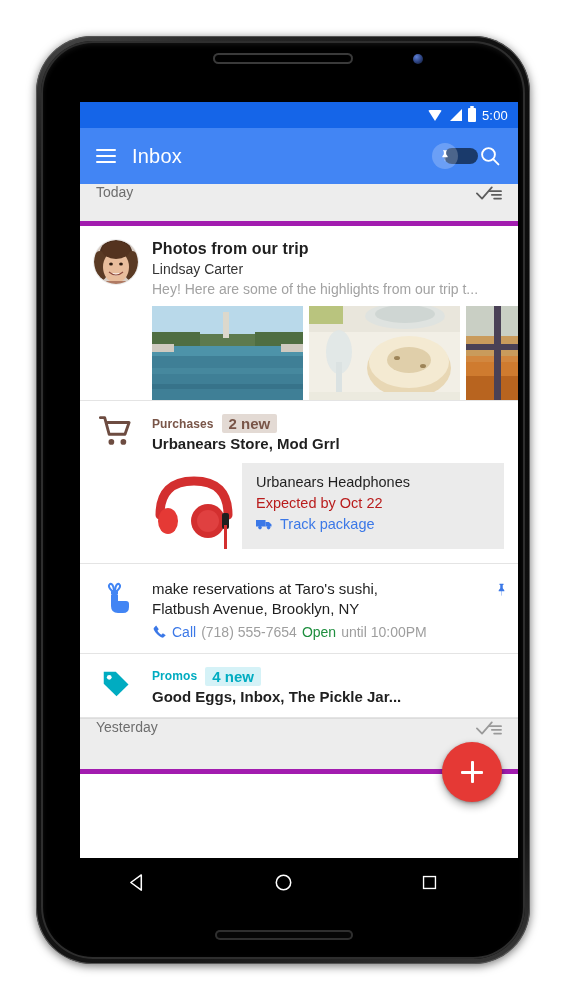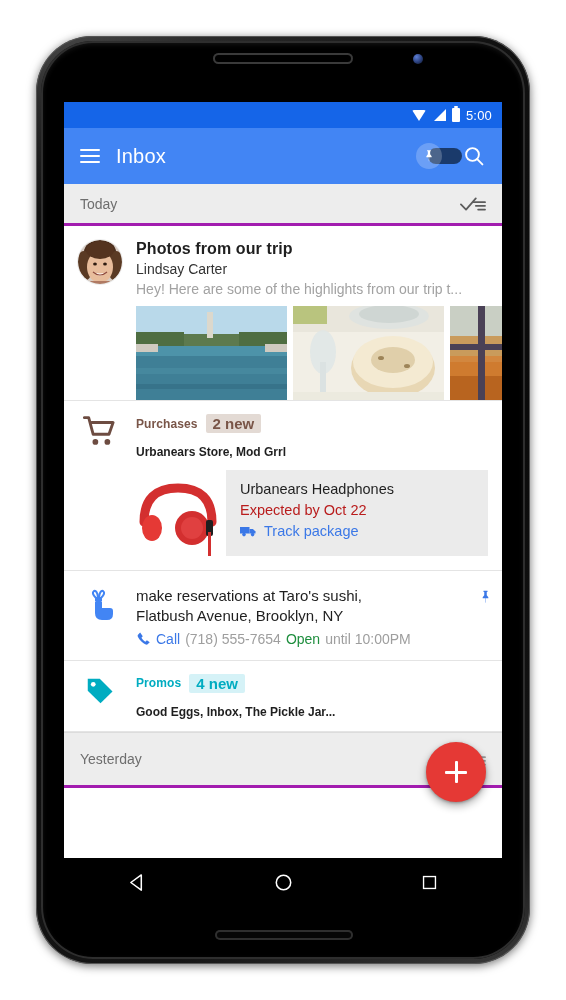--- a/index.html
+++ b/index.html
@@ -40,21 +40,21 @@
   }
   .bottom-speaker {
     position: absolute; left: 215px; top: 930px;
     width: 138px; height: 10px; border-radius: 6px;
     background: #060606;
     box-shadow: inset 0 0 0 2px #2f2f2f, inset 0 1px 2px rgba(255,255,255,.09);
   }
 
   
   .screen {
-    position: absolute; left: 64px; top: 102px;
+    position: absolute; left: 80px; top: 102px;
     width: 438px; height: 756px;
     background: #ffffff; overflow: hidden;
   }
 
   
   .statusbar {
     height: 26px; background: #1565E8;
     display: flex; align-items: center; justify-content: flex-end;
     padding-right: 10px; gap: 6px;
   }
@@ -98,22 +98,22 @@
   }
   .pin-thumb {
     position: absolute; left: 0; top: 0; width: 26px; height: 26px; border-radius: 50%;
     background: rgba(255,255,255,.22);
     display: flex; align-items: center; justify-content: center;
   }
   .search-btn { width: 24px; height: 24px; flex: none; cursor: pointer; }
 
   
   .day-header {
-    height: 42px; background: #EDEDED; border-bottom: 3px solid #a21caf;
-    display: flex; align-items: center; padding: 0 16px; gap: 25px;
+    height: 42px; background: #EDEDED; border-bottom: 5px solid #a21caf;
+    display: flex; padding: 0 16px; gap: 25px;
   }
   .day-label { font-size: 14px; color: #6E6E6E; flex: 1; }
   .sweep-icon { width: 26px; height: 18px; cursor: pointer; }
 
   
   .list { background: #fff; }
   .row { border-bottom: 1px solid #E4E4E4; background: #fff; }
 
   
   .email-row { padding: 14px 0 0 0; display: flex; }
@@ -130,21 +130,21 @@
   .thumb { width: 151px; height: 94px; flex: none; overflow: hidden; }
   .thumb svg { display: block; }
 
   
   .cat-row { padding: 13px 0 14px 0; display: flex; }
   .cat-icon { width: 44px; margin: 0 14px; flex: none; display: flex; justify-content: center; align-items: flex-start; padding-top: 2px; }
   .cat-body { flex: 1; padding-right: 14px; }
   .cat-title-line { display: flex; align-items: center; gap: 8px; }
   .cat-title { font-size: 12px; font-weight: bold; letter-spacing: .1px; }
   .cat-badge { font-size: 15px; font-weight: bold; padding: 1px 7px; border-radius: 2px; }
-  .cat-sub { font-size: 12px; font-weight: bold; color: #1f1f1f; margin-top: 12px; }
+  .cat-sub { font-size: 15px; font-weight: bold; color: #1f1f1f; margin-top: 2px; }
 
   .purchase-card {
     margin-top: 11px; display: flex; align-items: center;
   }
   .hp-img { width: 96px; height: 86px; flex: none; margin-left: -6px; }
   .hp-img svg { display: block; }
   .purchase-info {
     flex: 1; background: #EBEBEB; padding: 11px 12px 12px 14px; min-height: 86px;
   }
   .pi-title { font-size: 14.5px; color: #1f1f1f; }

